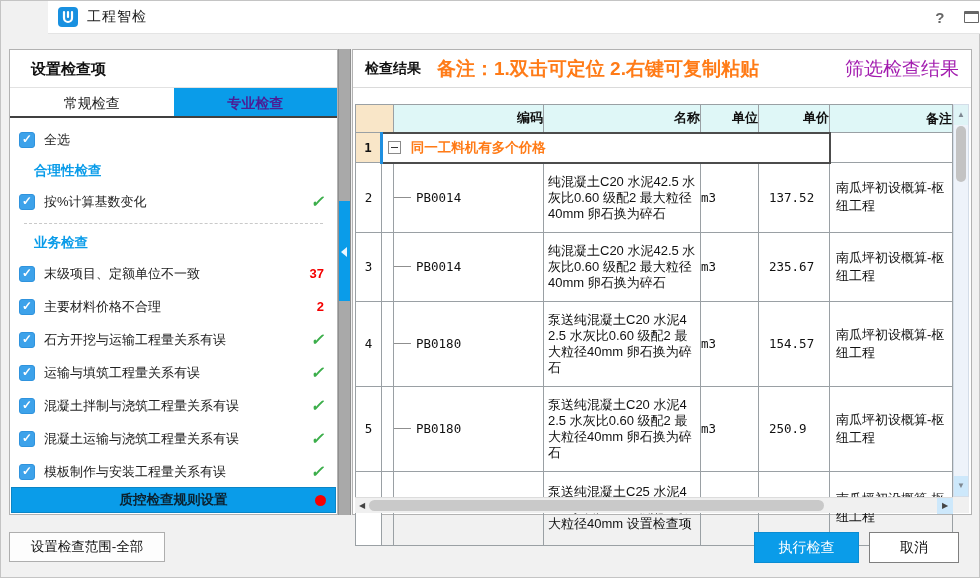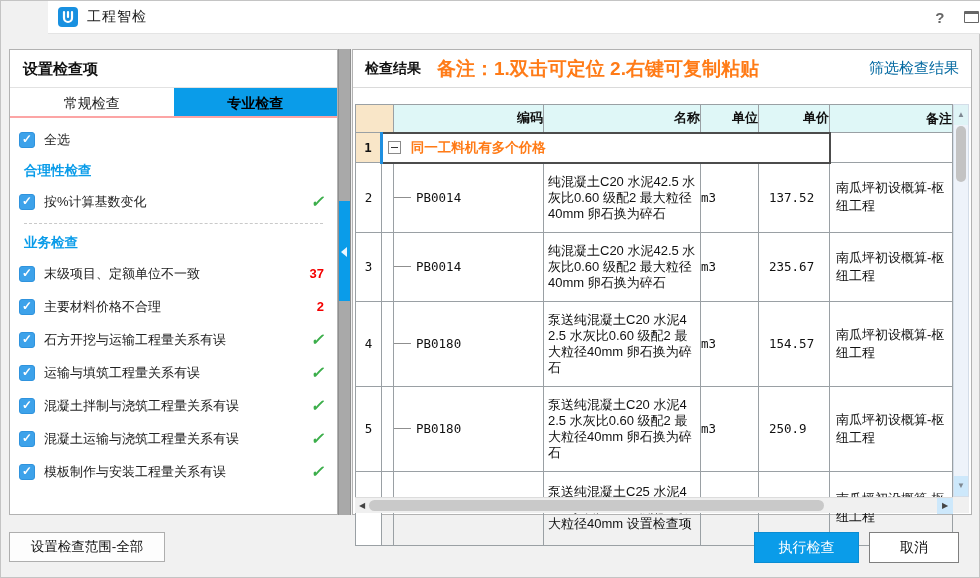--- a/index.html
+++ b/index.html
@@ -11,47 +11,47 @@
   .titlebar { position:absolute; left:0; top:0; width:100%; height:33px; background:#ffffff; border-bottom:1px solid #e4e4e4; display:flex; align-items:center;margin-left:47px; }
   .app-icon { width:20px; height:20px; margin-left:10px; display:inline-block; }
   .window-title { margin-left:9px; font-size:14px; color:#1a1a1a; letter-spacing:1px; }
   .win-controls { margin-left:auto; margin-right:14px; display:flex; align-items:center; gap:20px; color:#666; }
   .win-help { font-size:15px; font-weight:bold; cursor:default; }
   .win-max { width:15px; height:12px; border:1px solid #666; border-top:3px solid #666; border-radius:1px; }
   .win-close { font-size:15px; font-weight:bold; }
 
   
   .left-panel { position:absolute; left:8px; top:48px; width:329px; height:466px; background:#fff; border:1px solid #b2b2b2; }
-  .panel-title { height:38px; line-height:38px; padding-left:13px; font-size:15px; font-weight:bold; color:#111; border-bottom:1px solid #e2e2e2; }
-  .tabs { display:flex; height:30px; border-bottom:2px solid #fca5a5; }
+  .panel-title { height:38px; line-height:38px; padding-left:21px; font-size:15px; font-weight:bold; color:#111; border-bottom:1px solid #e2e2e2; }
+  .tabs { display:flex; height:30px; border-bottom:2px solid #404040; }
   .tab { flex:1; text-align:center; line-height:30px; font-size:14px; color:#1a1a1a; background:#fff; cursor:default; }
-  .tab.active { background:#0a9ce9; font-weight:bold; color:#000000; }
+  .tab.active { background:#0a9ce9; font-weight:bold; color:#4c1d95; }
   .check-list { padding-top:5px; }
   .check-item { height:33px; display:flex; align-items:center; padding:0 9px; font-size:13px; color:#222; }
   .checkbox { width:16px; height:16px; border-radius:3px; background:#3da2ea; border:1px solid #2f93dd; margin-right:9px; position:relative; flex:0 0 auto; }
   .checkbox::after { content:"✓"; position:absolute; left:2px; top:-1px; color:#fff; font-size:12px; font-weight:bold; }
-  .group-title { height:29px; line-height:29px; padding-left:14px; color:#0a9ce9; font-weight:bold; font-size:13.5px; }
+  .group-title { height:29px; line-height:29px; padding-left:24px; color:#0a9ce9; font-weight:bold; font-size:13.5px; }
   .divider { border-top:1px dashed #c9c9c9; margin:5px 14px 4px 14px; }
   .status { margin-left:auto; margin-right:4px; min-width:24px; text-align:right; }
   .count { color:#f40000; font-weight:bold; font-size:13px; }
   .tick { color:#3bae4a; font-size:16px; font-style:italic; font-weight:bold; }
   .rules-bar { position:absolute; left:1px; right:1px; bottom:1px; height:26px; background:#0a9ce9; border:1px solid #0b85c6; display:flex; align-items:center; justify-content:center; font-size:13.5px; font-weight:bold; color:#0b2230; }
   .red-dot { position:absolute; right:9px; top:7px; width:11px; height:11px; border-radius:50%; background:#f50000; }
 
   
   .splitter { position:absolute; left:337px; top:48px; width:13px; height:466px; background:#a9a9a9; border-left:1px solid #8f8f8f; border-right:1px solid #8f8f8f; }
   .splitter-handle { position:absolute; left:0; right:0; top:152px; height:100px; background:#0a9ce9; }
   .splitter-arrow { position:absolute; left:2px; top:46px; width:0; height:0; border-top:5px solid transparent; border-bottom:5px solid transparent; border-right:6px solid #eaf6ff; }
 
   
   .results-panel { position:absolute; left:351px; top:48px; width:620px; height:466px; background:#fff; border:1px solid #b2b2b2; }
   .results-header { height:38px; display:flex; align-items:center; padding:0 12px; border-bottom:1px solid #dadada; }
   .results-title { font-size:14px; font-weight:bold; color:#111; }
   .results-note { margin-left:16px; font-size:19px; font-weight:bold; color:#ff7b17; }
-  .filter-link { margin-left:auto; font-size:15px; color:#0369a1; cursor:pointer; }
+  .filter-link { margin-left:auto; font-size:19px; color:#a21caf; cursor:pointer; }
 
   .table-zone { position:absolute; top:54px; left:2px; right:2px; bottom:1px; }
   table.grid { border-collapse:collapse; table-layout:fixed; width:597px; font-size:13px; color:#111; }
   .grid th, .grid td { border:1px solid #9aa0a4; overflow:hidden; }
   .grid thead th { background:#dff7f7; height:28px; font-weight:bold; font-size:13px; text-align:right; }
   .grid th.corner { background:#f9e6c8; }
   td.num { text-align:center; font-size:12.5px; background:#fff; font-family:"DejaVu Sans Mono", monospace; }
   tr.group-row td.num { background:#f9e6c8; font-weight:bold; }
   tr.group-row { height:30px; }
   td.group-cell { border:2px solid #4c4c4c; border-left:3px solid #1f8fe0; padding-left:5px; white-space:nowrap; }
@@ -168,20 +168,24 @@
     <span>混凝土运输与浇筑工程量关系有误</span>
     <span class="status"><span class="tick">✓</span></span>
   </div>
 
   <div class="check-item">
     <span class="checkbox"></span>
     <span>模板制作与安装工程量关系有误</span>
     <span class="status"><span class="tick">✓</span></span>
   </div>
 </div>
+    <div class="rules-bar">
+      <span>质控检查规则设置</span>
+      <span class="red-dot"></span>
+    </div>
   </div>
 
   <div class="splitter">
     <div class="splitter-handle">
       <span class="splitter-arrow"></span>
     </div>
   </div>
 
   <div class="results-panel">
     <div class="results-header">

